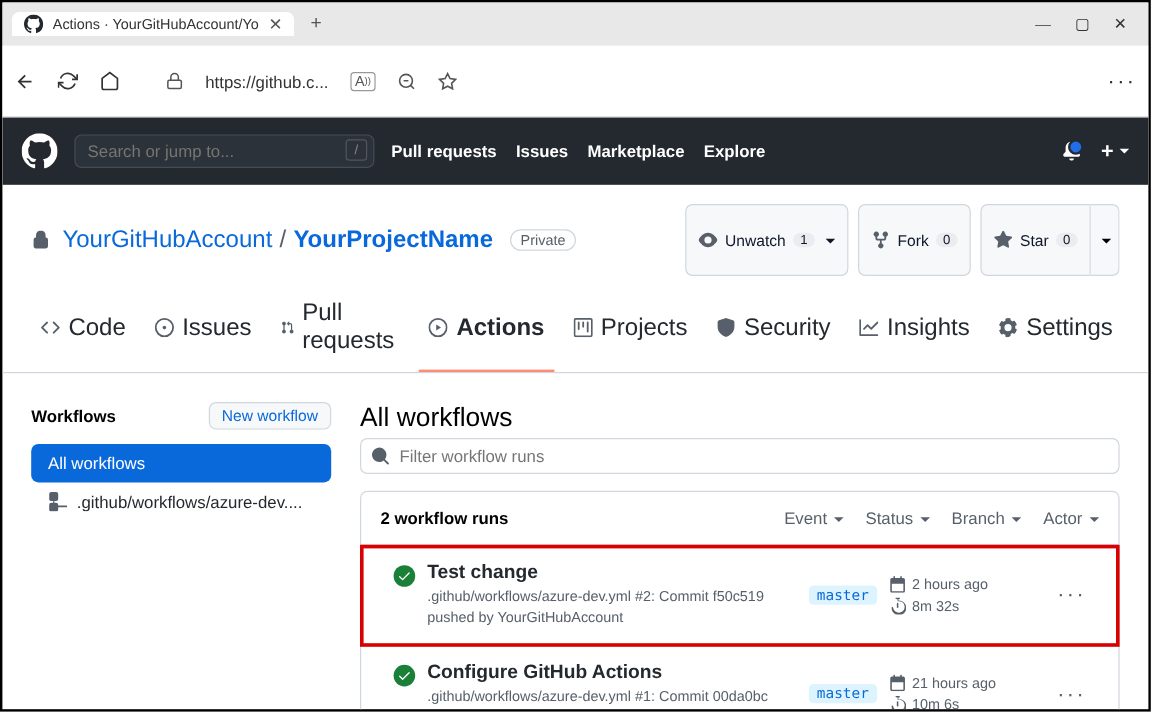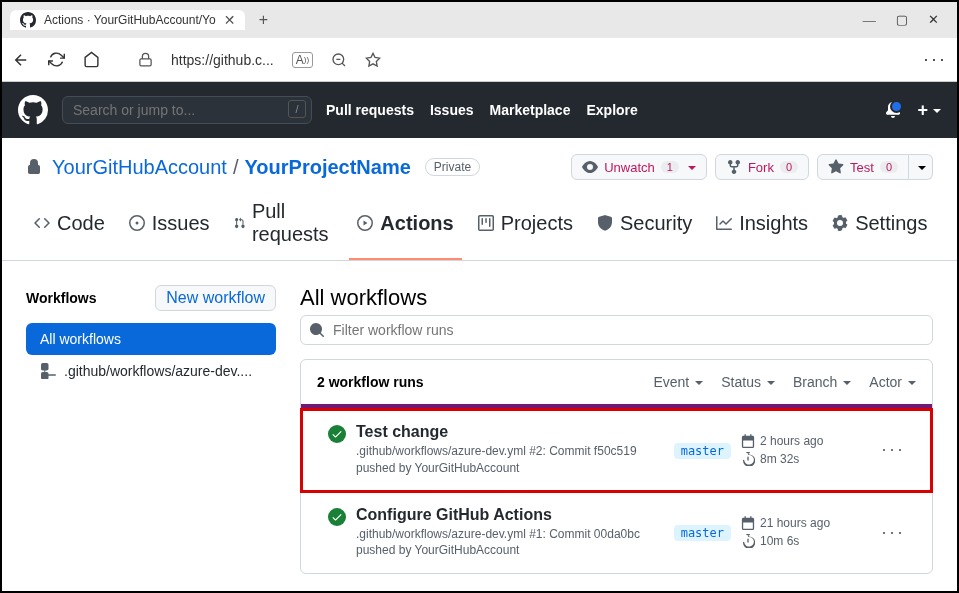--- a/index.html
+++ b/index.html
@@ -9,21 +9,21 @@
 .browser-chrome { background: #e8e8e8; }
 .tab-bar { display: flex; align-items: center; height: 36px; padding: 0 4px; }
 .browser-tab { display: flex; align-items: center; background: #fff; height: 20px; padding: 0 10px; border-radius: 6px 6px 0 0; margin-left: 4px; min-width: 230px; gap: 8px; font-size: 12px; color: #333; }
 .browser-tab .favicon { width: 16px; height: 16px; }
 .browser-tab .tab-title { flex: 1; white-space: nowrap; overflow: hidden; text-overflow: ellipsis; }
 .browser-tab .tab-close { font-size: 14px; color: #555; }
 .new-tab-btn { width: 28px; height: 28px; display: flex; align-items: center; justify-content: center; font-size: 16px; color: #555; margin-left: 4px; }
 .win-controls { margin-left: auto; display: flex; gap: 20px; padding-right: 14px; }
 .win-controls span { font-size: 13px; font-family: "Segoe UI Symbol"; color: #333; }
 
-.addr-bar { display: flex; align-items: center; height: 44px; background: #fff; padding: 0 10px; gap: 18px; border-bottom: 1px solid #ccc; }
+.addr-bar { display: flex; align-items: center; height: 60px; background: #fff; padding: 0 10px; gap: 18px; border-bottom: 1px solid #ccc; }
 .addr-bar .ab-icon { color: #555; display: flex; align-items: center; justify-content: center; }
 .addr-bar .url { font-size: 14px; color: #333; }
 .addr-bar .more-dots { margin-left: auto; font-size: 18px; letter-spacing: 2px; color: #333; }
 
 
 .gh-header { background: #24292f; height: 56px; display: flex; align-items: center; padding: 0 16px; gap: 14px; }
 .gh-logo { color: #fff; }
 .gh-search { position: relative; flex: 0 0 250px; }
 .gh-search input { width: 100%; background: #2c3239; border: 1px solid #444c55; border-radius: 6px; padding: 5px 10px; color: #c0c7cf; font-size: 14px; }
 .gh-search .slash { position: absolute; right: 6px; top: 4px; border: 1px solid #555; border-radius: 3px; width: 18px; height: 18px; display: flex; align-items: center; justify-content: center; font-size: 11px; color: #888; }
@@ -34,51 +34,51 @@
 .notif-dot::after { content: ""; position: absolute; top: -2px; right: -2px; width: 9px; height: 9px; background: #1f6feb; border-radius: 50%; border: 2px solid #24292f; }
 
 
 .repo-head { padding: 16px 24px 0; display: flex; align-items: center; gap: 6px; }
 .repo-head .lock { color: #57606a; margin-right: 4px; }
 .repo-head .owner { color: #0969da; font-size: 20px; font-weight: 400; }
 .repo-head .sep { color: #57606a; font-size: 20px; }
 .repo-head .repo { color: #0969da; font-size: 20px; font-weight: 600; }
 .repo-head .vis-label { border: 1px solid #d0d7de; border-radius: 2em; padding: 1px 8px; font-size: 12px; color: #57606a; margin-left: 8px; }
 .repo-actions { margin-left: auto; display: flex; gap: 8px; }
-.repo-btn { display: flex; align-items: center; gap: 6px; border: 1px solid #d0d7de; border-radius: 6px; padding: 4px 10px; font-size: 13px; color: #be185d; background: #f6f8fa; }
+.repo-btn { display: flex; align-items: center; gap: 6px; border: 1px solid #d0d7de; border-radius: 6px; padding: 21px 10px; font-size: 13px; color: #0f172a; background: #f6f8fa; }
 .repo-btn .count { background: #eaecef; border-radius: 10px; padding: 0 6px; font-size: 11px; }
 .repo-btn-caret { border: 1px solid #d0d7de; border-left: none; border-radius: 0 6px 6px 0; padding: 4px 6px; background: #f6f8fa; }
 .repo-btn.star { border-radius: 6px 0 0 6px; }
 
 
 .repo-tabs { display: flex; gap: 8px; padding: 12px 24px 0; border-bottom: 1px solid #d0d7de; }
 .repo-tab { display: flex; align-items: center; gap: 7px; padding: 8px 8px 12px; font-size: 20px; color: #24292f; border-bottom: 2px solid transparent; cursor: pointer; }
 .repo-tab svg { color: #57606a; }
 .repo-tab.active { border-bottom-color: #fd8c73; font-weight: 600; }
 
 
 .content-wrap { display: flex; padding: 24px; gap: 24px; }
 .sidebar-col { width: 250px; }
 .sidebar-top { display: flex; justify-content: space-between; align-items: center; margin-bottom: 12px; }
 .sidebar-top h4 { font-size: 14px; font-weight: 600; }
-.new-wf-btn { border: 1px solid #d0d7de; border-radius: 6px; padding: 3px 10px; font-size: 16px; color: #0969da; background: #f6f8fa; }
+.new-wf-btn { border: 1px solid #d0d7de; border-radius: 6px; padding: 3px 10px; font-size: 13px; color: #0969da; background: #f6f8fa; }
 .wf-item { display: flex; align-items: center; gap: 8px; padding: 8px 14px; font-size: 14px; border-radius: 6px; cursor: pointer; }
 .wf-item.selected { background: #0969da; color: #fff; }
 .wf-item:not(.selected) { color: #24292f; }
 .wf-item .wf-icon { color: #57606a; }
 
 .main-col { flex: 1; }
 .main-col h1 { font-size: 22px; font-weight: 400; margin-bottom: 4px; }
 .main-col .subtitle { font-size: 14px; color: #57606a; margin-bottom: 14px; }
 .filter-box { position: relative; margin-bottom: 14px; }
 .filter-box input { width: 100%; border: 1px solid #d0d7de; border-radius: 6px; padding: 6px 10px 6px 32px; font-size: 14px; color: #57606a; }
 .filter-box .fb-icon { position: absolute; left: 9px; top: 7px; color: #57606a; }
 
 .runs-box { border: 1px solid #d0d7de; border-radius: 6px; }
-.runs-header { display: flex; align-items: center; padding: 14px 16px; border-bottom: 5px solid #701a75; font-size: 14px; }
+.runs-header { display: flex; align-items: center; padding: 14px 16px; border-bottom: 1px solid #701a75; font-size: 14px; }
 .runs-header .rh-count { font-weight: 600; flex: 1; }
 .runs-header .rh-filter { color: #57606a; margin-left: 18px; display: flex; align-items: center; gap: 3px; cursor: pointer; text-align: center; }
 
 .run-row { display: flex; padding: 14px 27px; border-bottom: 1px solid #d0d7de; gap: 10px; }
 .run-row:last-child { border-bottom: none; }
 .run-row.highlighted { outline: 3px solid #d80000; outline-offset: -2px; }
 .run-status { flex-shrink: 0; margin-top: 2px; }
 .run-status .success { width: 18px; height: 18px; background: #1a7f37; border-radius: 50%; display: flex; align-items: center; justify-content: center; color: #fff; }
 .run-body { flex: 1; }
 .run-title { font-size: 16px; font-weight: 600; color: #24292f; margin-bottom: 2px; }
@@ -206,21 +206,21 @@
           <path d="M5 5.372v.878c0 .414.336.75.75.75h4.5a.75.75 0 00.75-.75v-.878a2.25 2.25 0 111.5 0v.878a2.25 2.25 0 01-2.25 2.25h-1.5v2.128a2.251 2.251 0 11-1.5 0V8.5h-1.5A2.25 2.25 0 013.5 6.25v-.878a2.25 2.25 0 111.5 0z"></path>
         </svg>
       <span>Fork</span>
       <span class="count">0</span>
     </button>
     <div style="display:flex;">
       <button class="repo-btn star">
         <svg width="16" height="16" viewBox="0 0 16 16" fill="#57606a">
             <path d="M8 .25a.75.75 0 01.673.418l1.882 3.815 4.21.612a.75.75 0 01.416 1.279l-3.046 2.97.719 4.192a.75.75 0 01-1.088.791L8 12.347l-3.766 1.98a.75.75 0 01-1.088-.79l.72-4.194L.818 6.374a.75.75 0 01.416-1.28l4.21-.611L7.327.668A.75.75 0 018 .25z"></path>
           </svg>
-        <span>Test</span>
+        <span>Star</span>
         <span class="count">0</span>
       </button>
       <button class="repo-btn-caret"><span class="caret-d"></span></button>
     </div>
   </div>
 </div>
 
 <nav class="repo-tabs">
   <div class="repo-tab">
       <svg width="16" height="16" viewBox="0 0 16 16" fill="currentColor">

